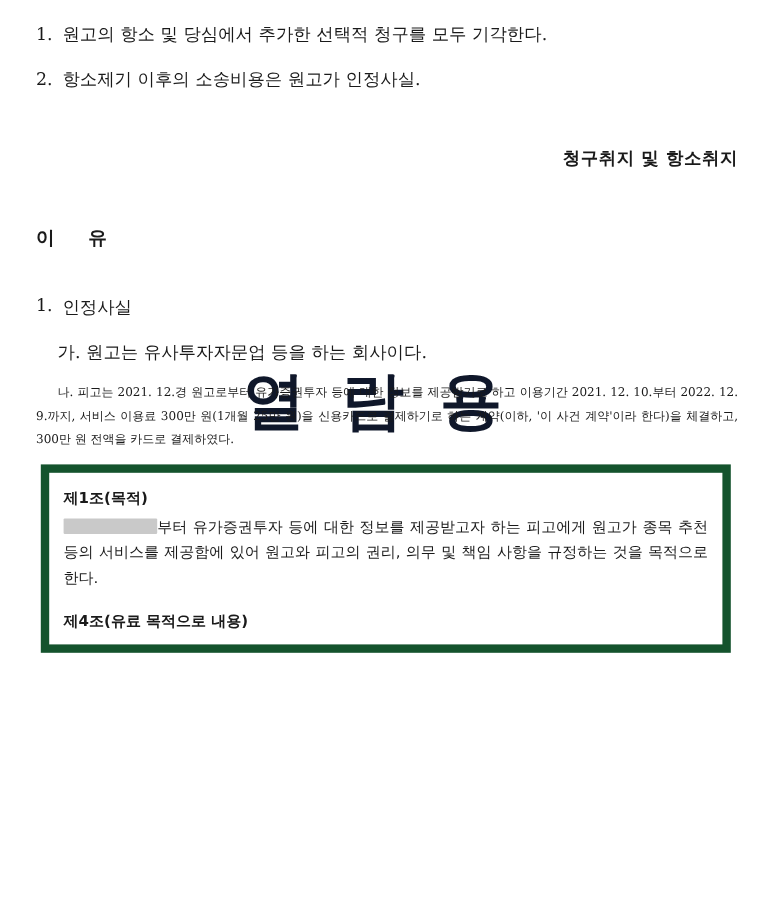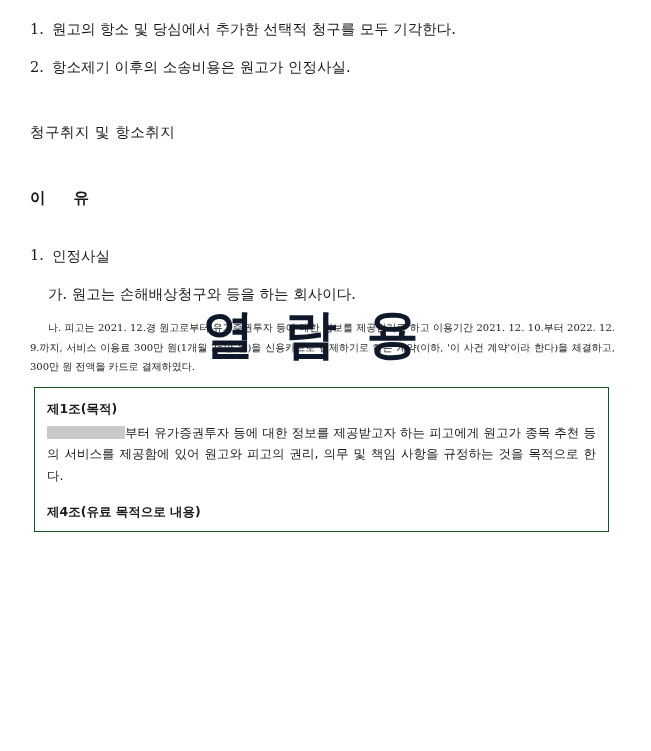--- a/index.html
+++ b/index.html
@@ -50,23 +50,23 @@
     margin-bottom: 16px;
   }
   .numbered-item .num {
     width: 22px;
     flex: 0 0 22px;
   }
   .numbered-item .txt {
     flex: 1;
   }
   .heading-center {
-    text-align: left;
+    text-align: right;
     font-size: 14.5px;
-    font-weight: 400;
+    font-weight: 700;
     margin: 44px 0 20px 0;
     letter-spacing: 0.5px;
   }
   .para {
     font-size: 14.5px;
     line-height: 1.95;
     text-align: justify;
     text-justify: inter-character;
     margin: 0 0 4px 0;
   }
@@ -108,21 +108,21 @@
     padding-left: 18px;
   }
   .sub-block {
     font-size: 10px;
     line-height: 1.95;
     margin: 0 0 10px 0;
     text-align: justify;
   }
   .sub-block .first-line { padding-left: 18px; }
   .box {
-    border: 1px solid #14532d;
+    border: 7px solid #14532d;
     margin: 8px 6px 0 4px;
     padding: 10px 12px 8px 12px;
     font-family: "DejaVu Sans", "Liberation Sans", sans-serif;
     font-size: 12.5px;
     line-height: 1.75;
   }
   .box .clause-title {
     font-weight: 700;
     margin-bottom: 2px;
   }
@@ -156,21 +156,21 @@
     <div class="heading-center">청구취지 및 항소취지</div>
 
 
     <div class="reason-title"><span>이</span><span class="sp"></span><span>유</span></div>
 
     <div class="section-head">
       <span class="num">1.</span>
       <span>인정사실</span>
     </div>
 
-    <p class="sub-item"><span class="label">가.</span> <span>원고는 손해배상청구와 등을 하는 회사이다.</span></p>
+    <p class="sub-item"><span class="label">가.</span> <span>원고는 유사투자자문업 등을 하는 회사이다.</span></p>
 
     <p class="sub-block"><span class="first-line">나.</span> <span>피고는 2021. 12.경 원고로부터 유가증권투자 등에 대한 정보를 제공받기로 하고 이용기간 2021. 12. 10.부터 2022. 12. 9.까지, 서비스 이용료 300만 원(1개월 25만 원)을 신용카드로 결제하기로 하는 계약(이하, '이 사건 계약'이라 한다)을 체결하고, 300만 원 전액을 카드로 결제하였다.</span></p>
 
 
     <div class="box">
       <div class="clause-title">제1조(목적)</div>
       <div class="clause-body"><span class="redact w2"></span><span>부터 유가증권투자 등에 대한 정보를 제공받고자 하는 피고에게 원고가 종목 추천 등의 서비스를 제공함에 있어 원고와 피고의 권리, 의무 및 책임 사항을 규정하는 것을 목적으로 한다.</span></div>
       <div class="clause-title2">제4조(유료 목적으로 내용)</div>
     </div>
 

